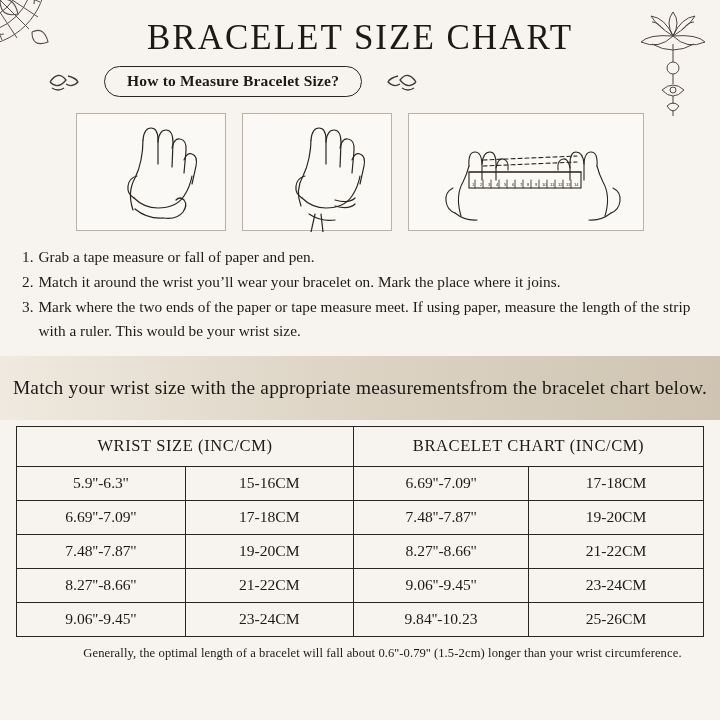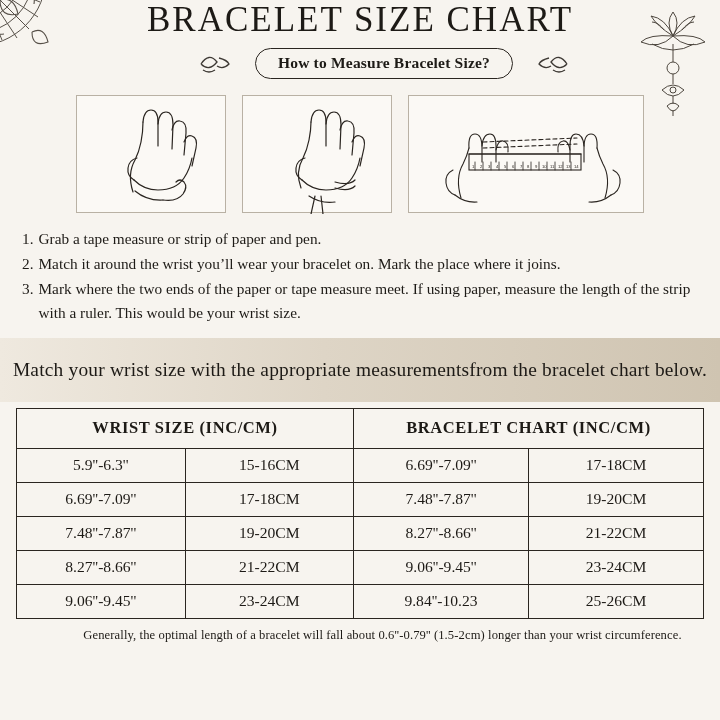--- a/index.html
+++ b/index.html
@@ -21,27 +21,28 @@
   .lotus-tr{
     position:absolute;right:8px;top:6px;width:78px;height:112px;
     opacity:.9;pointer-events:none;
   }
 
   
   .title{
     text-align:center;
     font-size:35px;
     letter-spacing:2px;
+    padding-top:18px;
     font-weight:400;
     font-family:"Liberation Serif", serif;
   }
 
   
   .sub-row{
-    display:flex;align-items:center;justify-content:center;
+    display:flex;align-items:center;justify-content:flex-start;
     gap:22px;margin-top:8px;padding-left:48px;
   }
   .pill{
     border:1.6px solid #2a2520;
     border-radius:16px;
     padding:5px 22px 6px;
     font-size:15.5px;
     font-weight:bold;
     letter-spacing:.2px;
   }
@@ -90,21 +91,20 @@
   th,td{
     border:1px solid #2a2520;
     text-align:center;
     padding:7px 2px 8px;
     font-weight:normal;
   }
   thead th{
     font-size:16.5px;
     letter-spacing:.6px;
     padding:9px 2px 10px;
-    font-weight:bold;
   }
   .c1{width:26%;}
   .c2{width:24%;}
   .c3{width:27%;}
   .c4{width:23%;}
 
   .footnote{
     text-align:center;
     font-size:12.6px;
     margin-top:9px;
@@ -279,21 +279,21 @@
           <text x="157" y="72">13</text>
             <text x="165" y="72">14</text>
         </g>
       </svg>
     </div>
   </div>
 
   <div class="steps">
     <div class="step">
       <span class="num">1.</span>
-      <span class="txt">Grab a tape measure or strip of paper and pen.</span>
+      <span class="txt">Grab a tape measure or fall of paper and pen.</span>
     </div>
     <div class="step">
       <span class="num">2.</span>
       <span class="txt">Match it around the wrist you’ll wear your bracelet on. Mark the place where it joins.</span>
     </div>
     <div class="step">
       <span class="num">3.</span>
       <span class="txt">Mark where the two ends of the paper or tape measure meet. If using paper, measure the length of the strip with a ruler. This would be your wrist size.</span>
     </div>
   </div>

